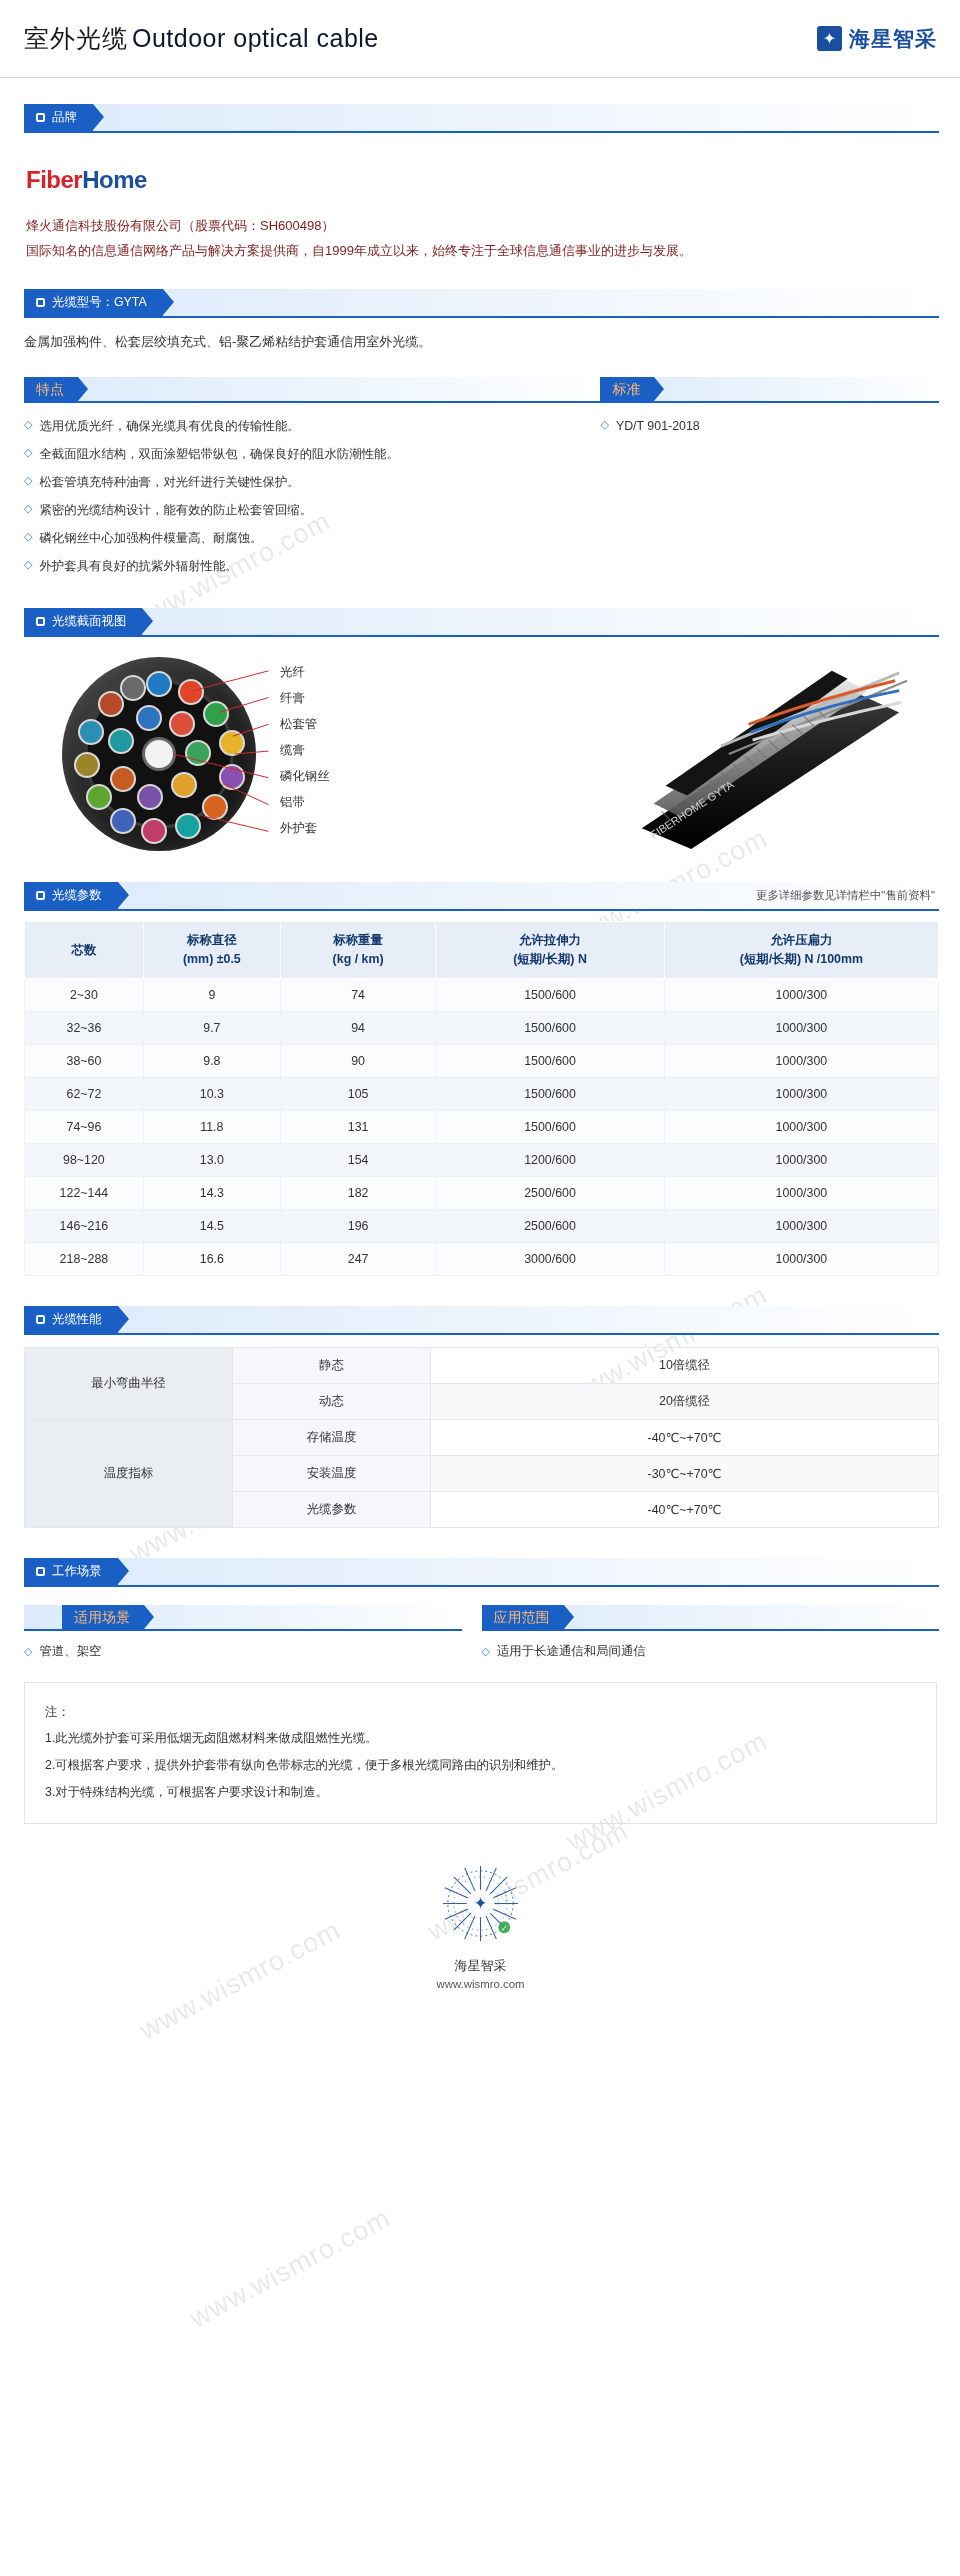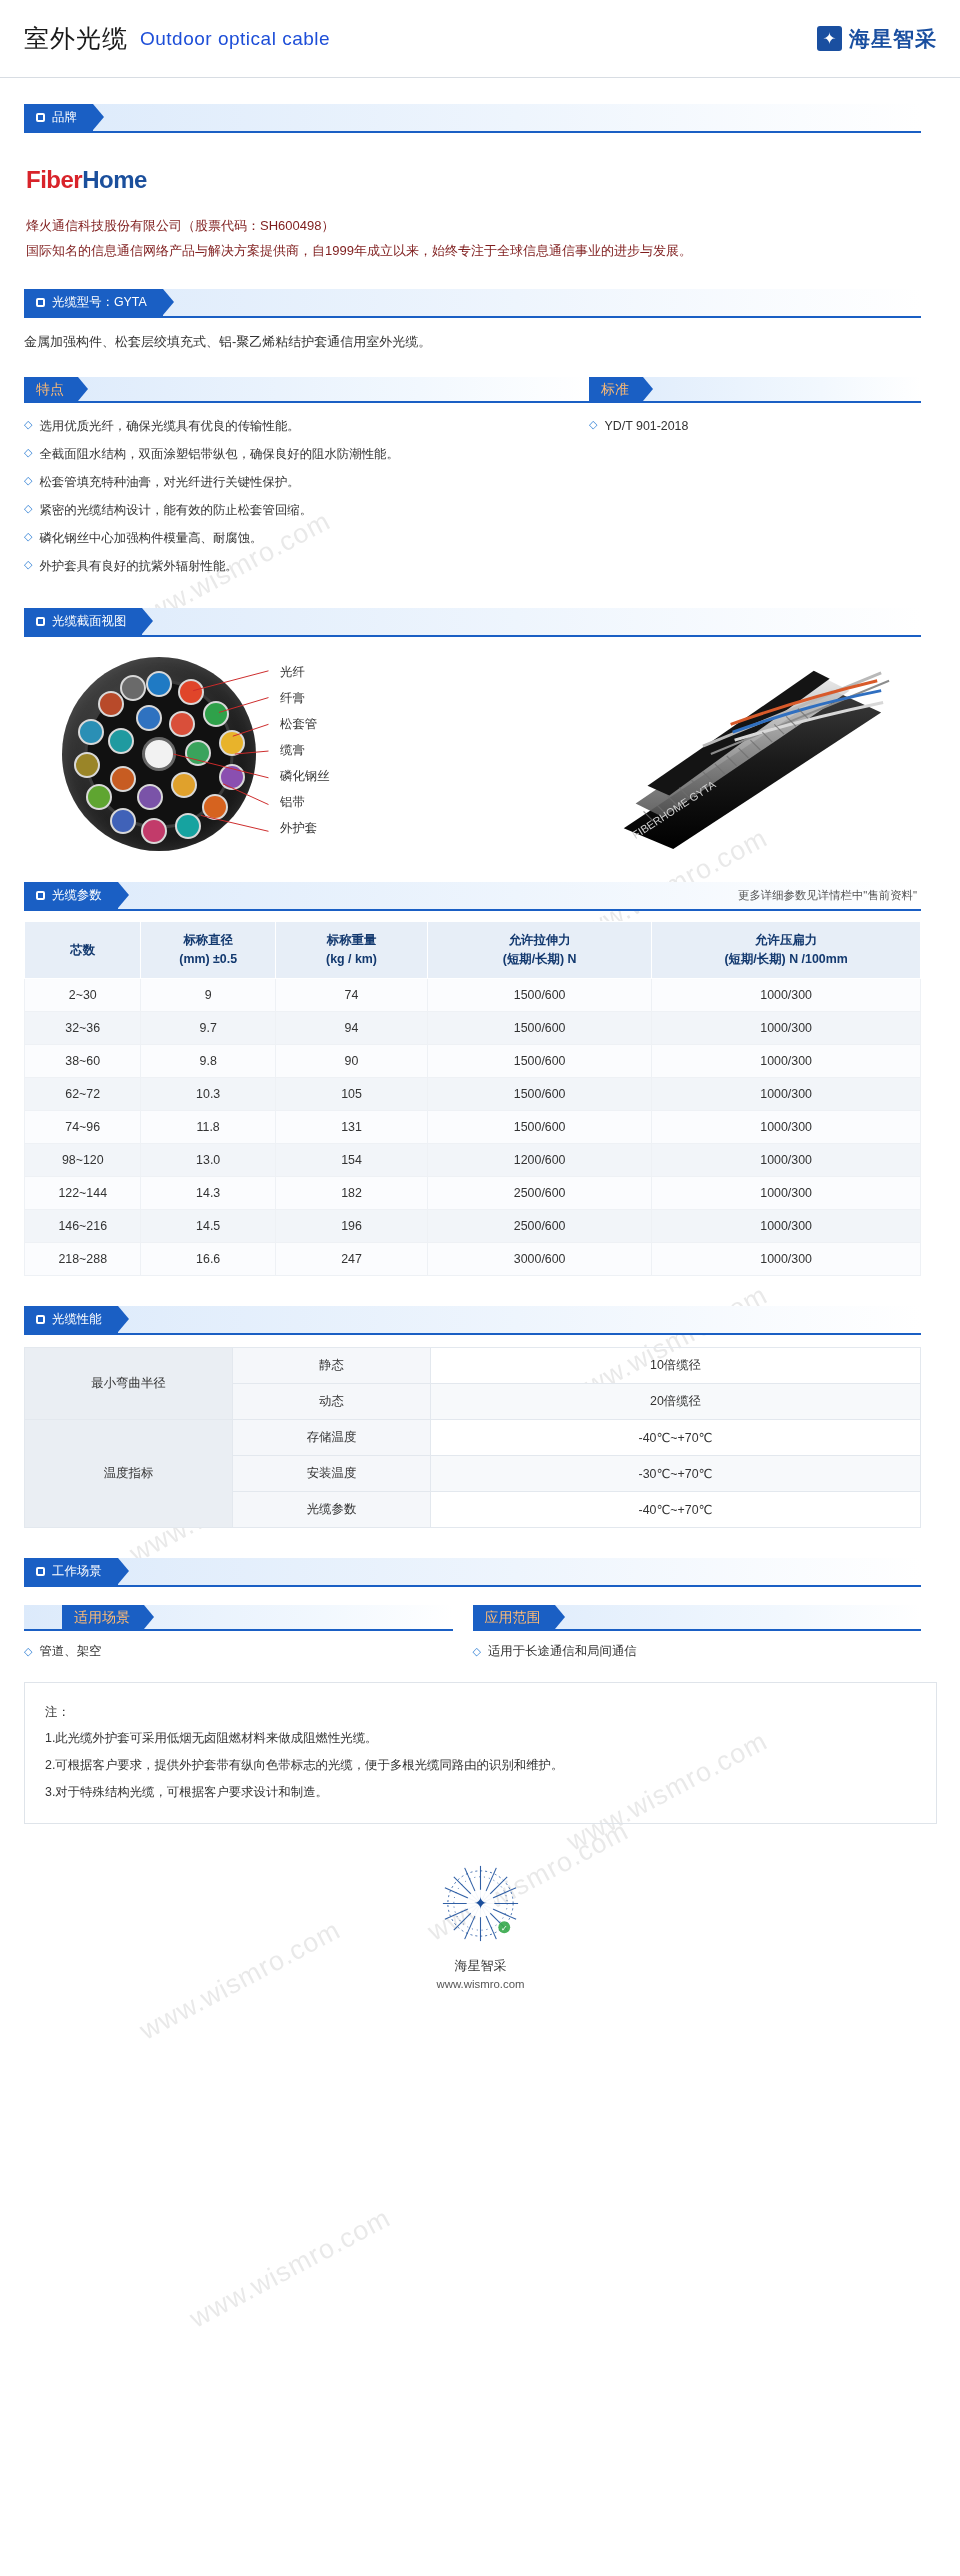--- a/index.html
+++ b/index.html
@@ -43,23 +43,23 @@
     position: relative;
     z-index: 10;
   }
   .header-title-cn {
     font-size: 25px;
     color: #1a1a1a;
     font-weight: normal;
     letter-spacing: 1px;
   }
   .header-title-en {
-    font-size: 19px;
-    color: #1d4ed8;
-    margin-left: 12px;
+    font-size: 25px;
+    color: #0f172a;
+    margin-left: 4px;
     letter-spacing: 0.5px;
   }
   .header-right {
     margin-left: auto;
     display: flex;
     align-items: center;
   }
   .brand-logo {
     display: flex;
     align-items: center;
@@ -78,21 +78,21 @@
     font-weight: bold;
     letter-spacing: 1px;
   }
   .header-rule {
     border: 0; border-top: 1px solid #d8dde3;
     margin: 0 0 0 0;
   }
 
   
   .sec {
-    margin: 26px 40px 0 24px;
+    margin: 26px 22px 0 24px;
     position: relative;
     z-index: 10;
   }
   .sec-bar {
     position: relative;
     height: 27px;
     display: flex;
     align-items: center;
     background: linear-gradient(to right, #dceafb 0%, #eef5fd 55%, #ffffff 100%);
   }

